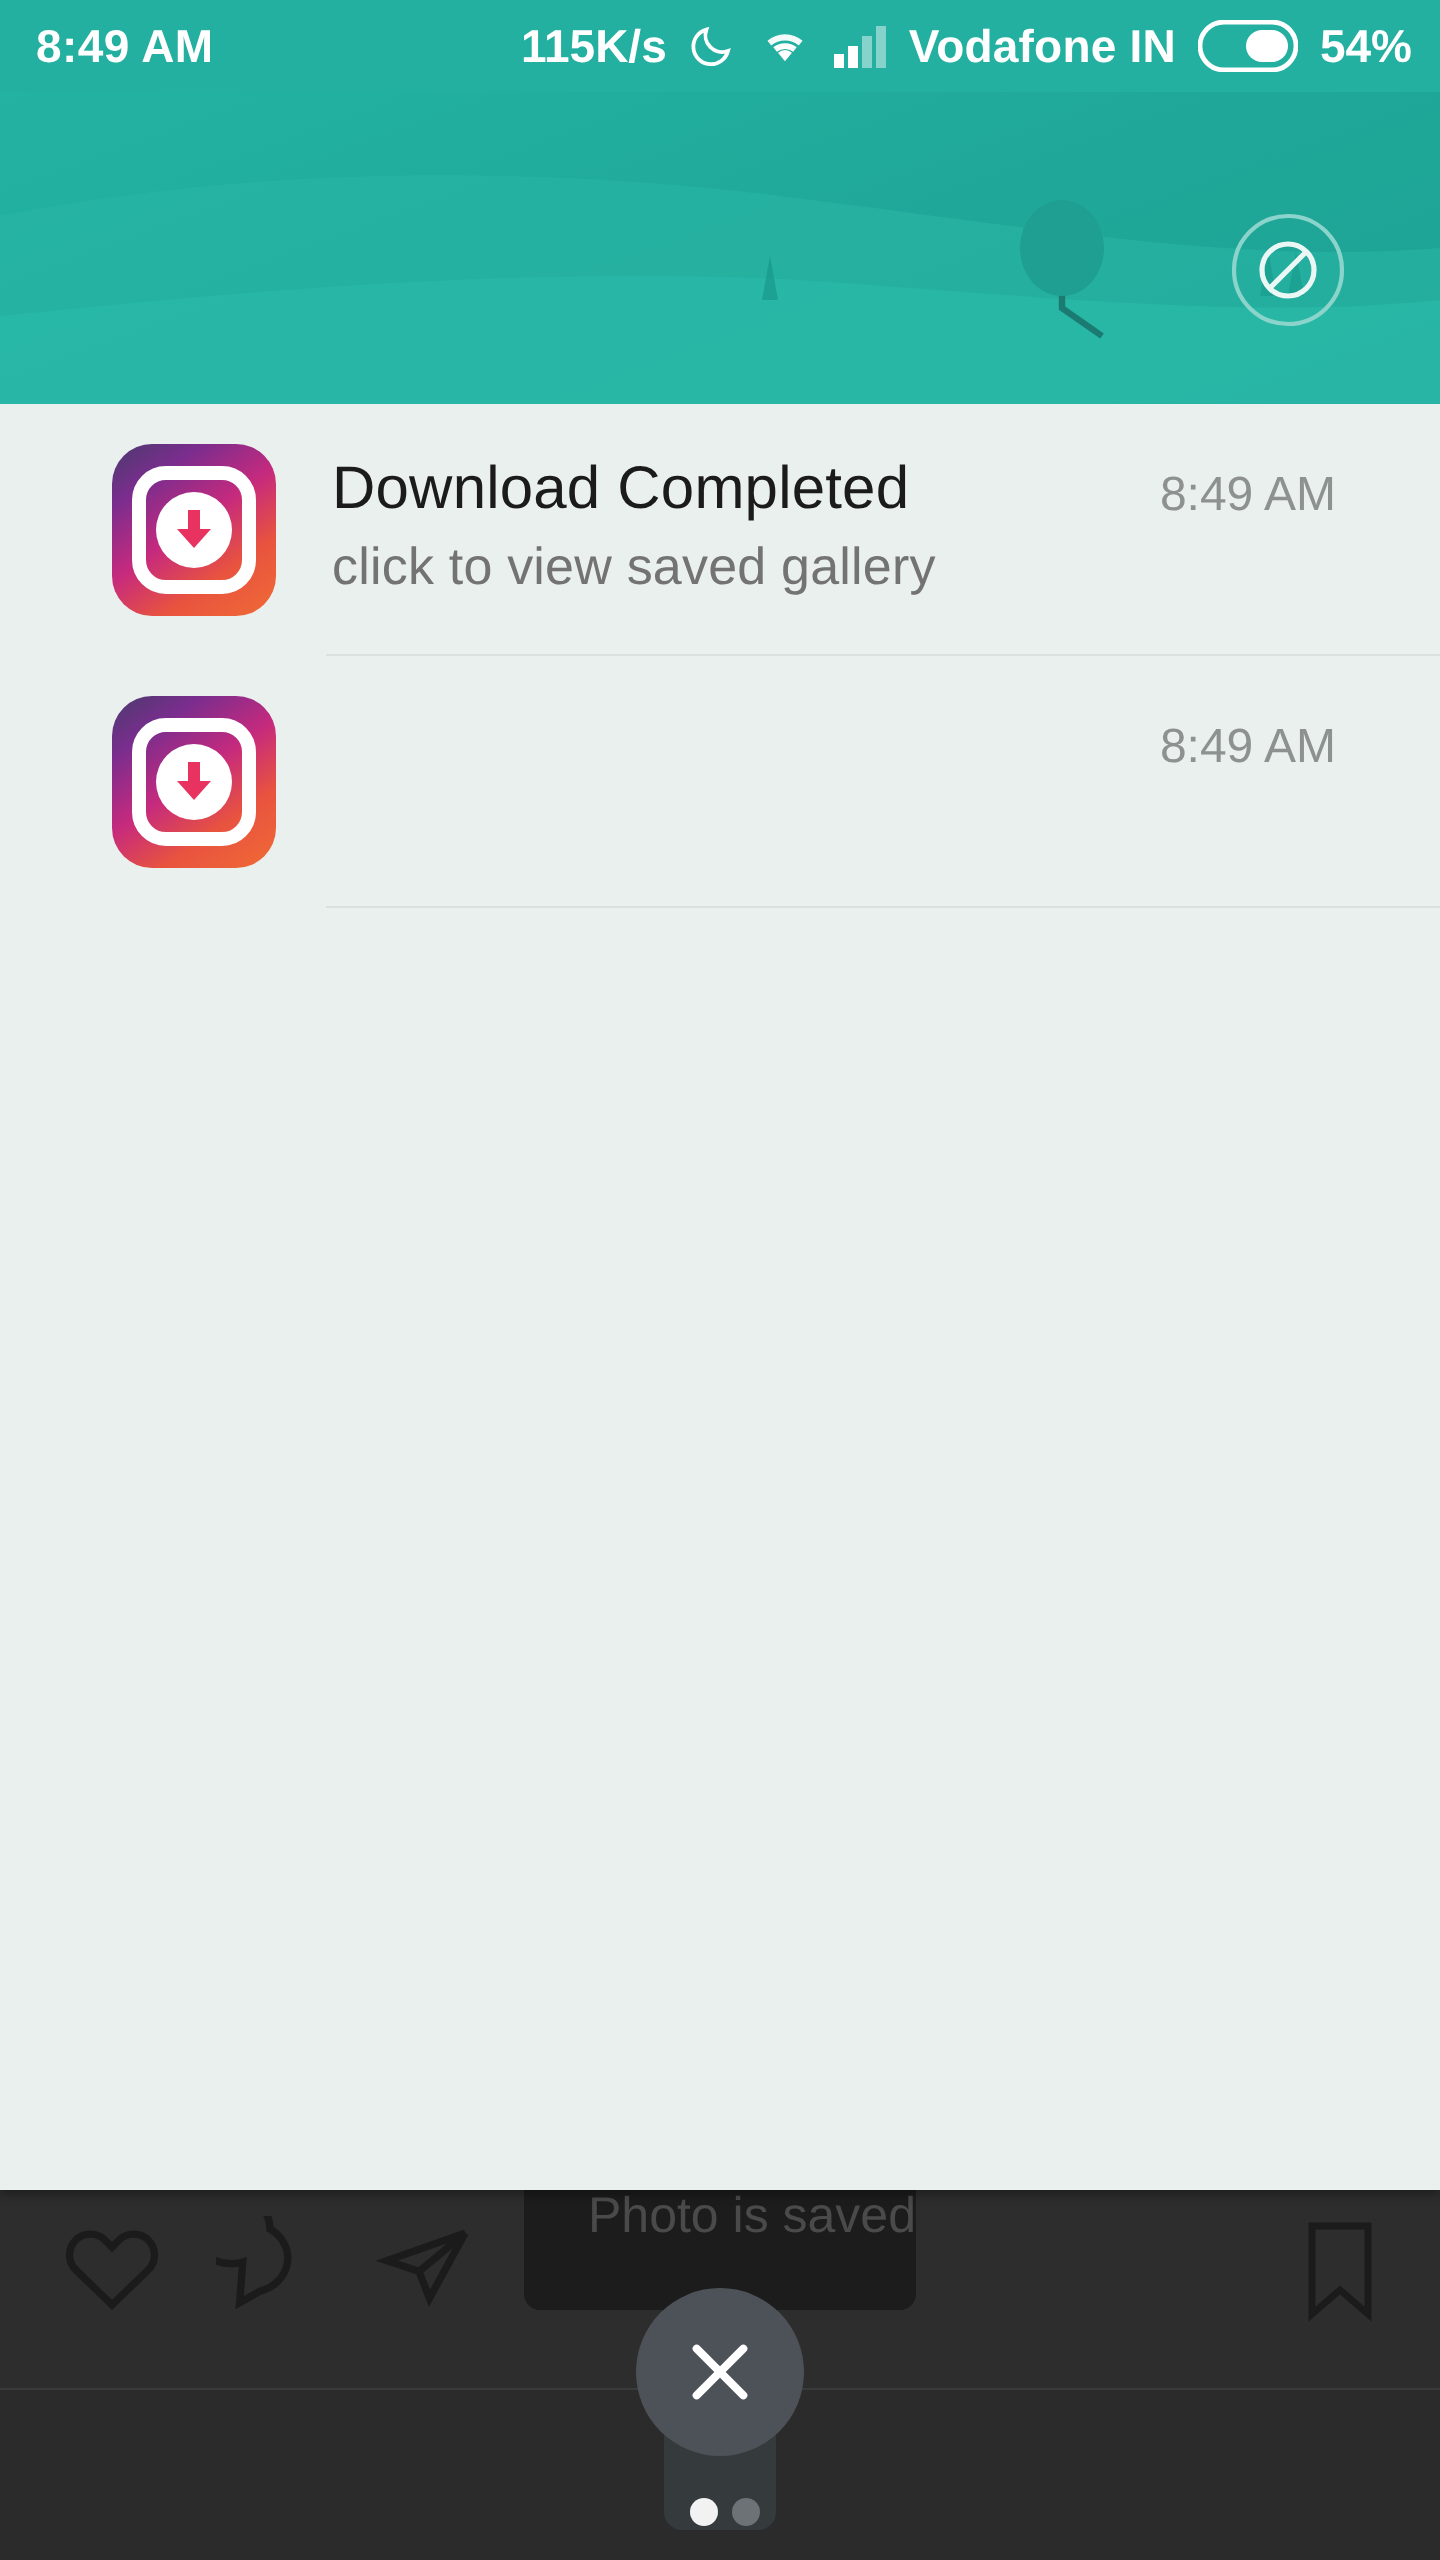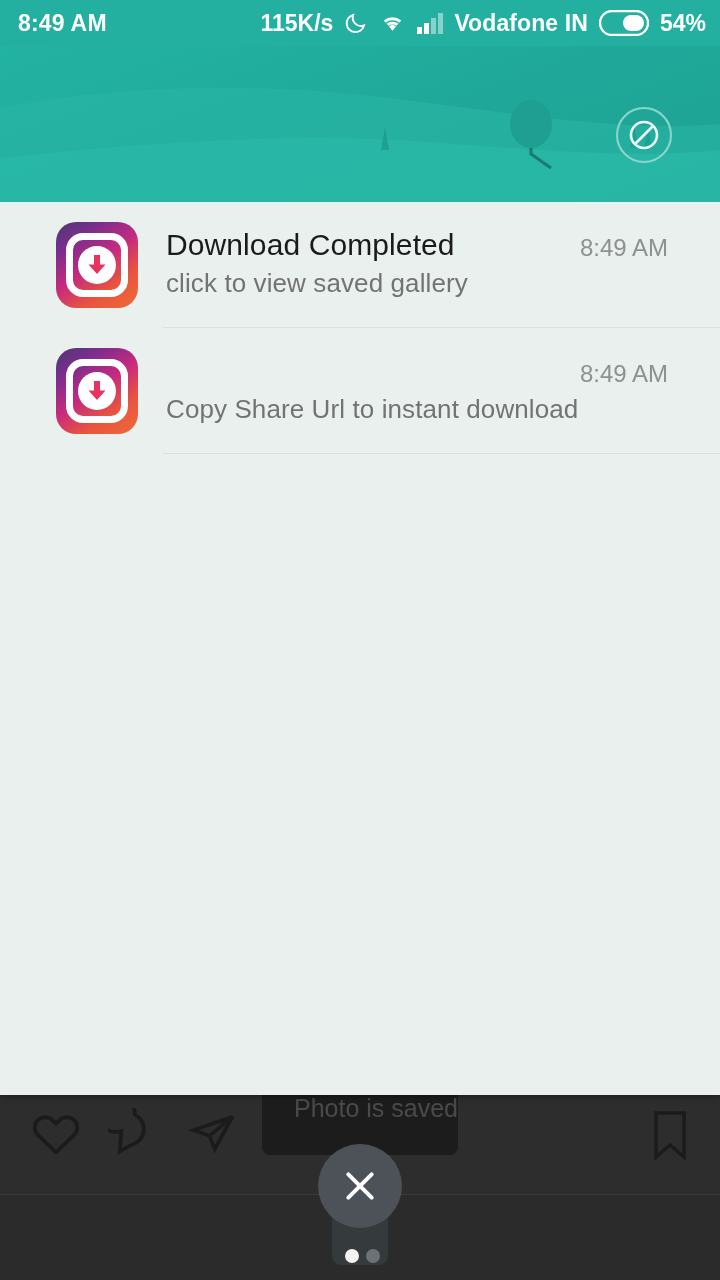--- a/index.html
+++ b/index.html
@@ -268,20 +268,19 @@
       <div class="notif">
         <div class="notif-icon">
           <div class="icon-ring"></div>
           <div class="icon-circle">
             <svg width="22" height="24" viewBox="0 0 22 24" fill="#e8325f">
               <rect x="8" y="2" width="6" height="11"></rect>
               <path d="M11 21 2.5 11.5h17Z"></path>
             </svg>
           </div>
         </div>
-        <span class="notif-body">Copy Share Url to instant download</span>
         <span class="notif-time">8:49 AM</span>
         <div class="notif-divider"></div>
       </div>
 
     </div>
   </div>
 </div>
 
 </body></html>

